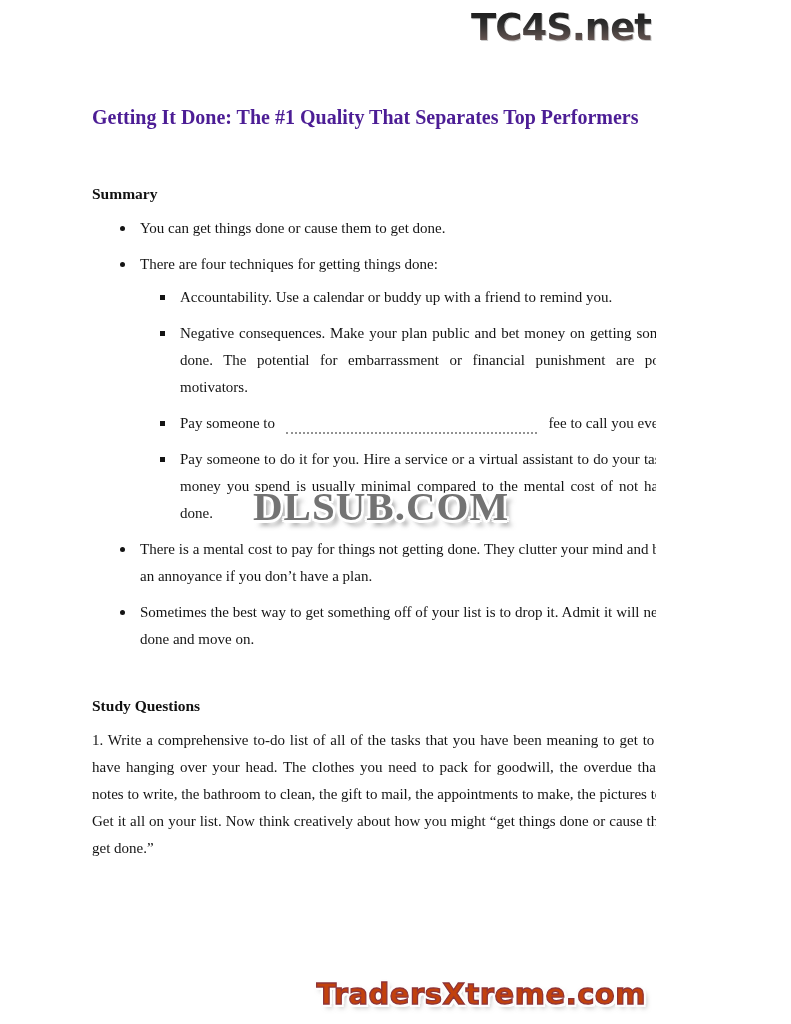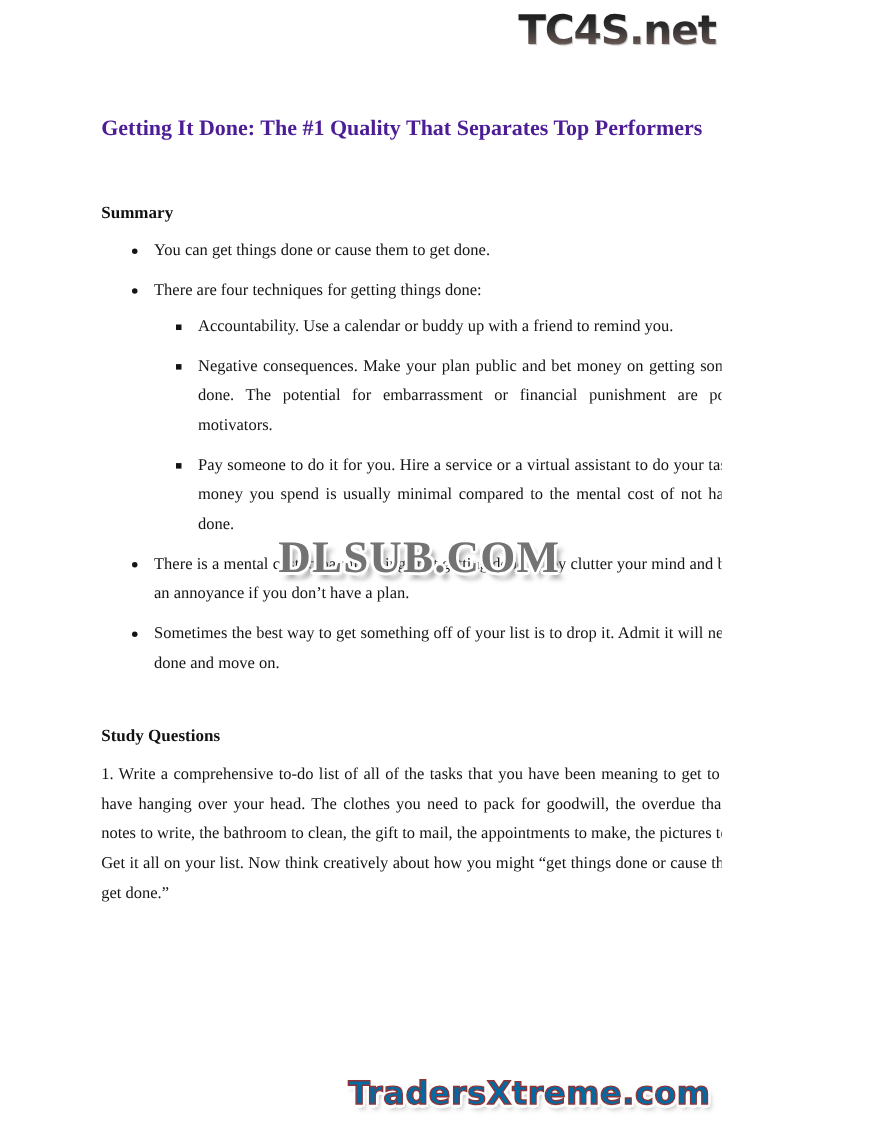--- a/index.html
+++ b/index.html
@@ -75,21 +75,21 @@
       -2px -2px 0 #fff, 2px -2px 0 #fff, -2px 2px 0 #fff, 2px 2px 0 #fff,
       -2.5px 0 0 #fff, 2.5px 0 0 #fff, 0 -2.5px 0 #fff, 0 2.5px 0 #fff,
       5px 6px 4px rgba(110,110,110,0.55);
   }
 
   
   .wm-bottom {
     position:absolute; right:10px; top:977px; z-index:5;
     font-family:"DejaVu Sans","Liberation Sans",sans-serif;
     font-weight:bold; font-size:29px; letter-spacing:0.5px;
-    color:#0369a1;
+    color:#c2410c;
     -webkit-text-stroke:1.3px #8e3438;
     text-shadow:
       -2.5px -2.5px 0 #fdfdfd, 2.5px -2.5px 0 #fdfdfd,
       -2.5px 2.5px 0 #fdfdfd, 2.5px 2.5px 0 #fdfdfd,
       -3px 0 0 #fdfdfd, 3px 0 0 #fdfdfd, 0 -3px 0 #fdfdfd, 0 3px 0 #fdfdfd,
       3px 4px 5px rgba(140,140,140,0.6);
   }
 </style>
 </head>
 <body>
@@ -104,20 +104,25 @@
 
     <div class="section-heading summary-heading">Summary</div>
 
     <ul class="l1">
       <li>You can get things done or cause them to get done.</li>
       <li>
         <span>There are four techniques for getting things done:</span>
         <ul class="l2">
           <li>Accountability. Use a calendar or buddy up with a friend to remind you.</li>
           <li>Negative consequences. Make your plan public and bet money on getting something done. The potential for embarrassment or financial punishment are powerful motivators.</li>
+          <li class="obscured-line">
+            <span>Pay someone to</span>
+            <span class="obscured-gap"></span>
+            <span>fee to call you every day.</span>
+          </li>
           <li>Pay someone to do it for you. Hire a service or a virtual assistant to do your task. The money you spend is usually minimal compared to the mental cost of not having it done.</li>
         </ul>
       </li>
       <li>There is a mental cost to pay for things not getting done. They clutter your mind and become an annoyance if you don’t have a plan.</li>
       <li>Sometimes the best way to get something off of your list is to drop it. Admit it will never get done and move on.</li>
     </ul>
 
     <div class="section-heading study-heading">Study Questions</div>
 
     <p class="study-paragraph">1. Write a comprehensive to-do list of all of the tasks that you have been meaning to get to or you have hanging over your head. The clothes you need to pack for goodwill, the overdue thank you notes to write, the bathroom to clean, the gift to mail, the appointments to make, the pictures to hang. Get it all on your list. Now think creatively about how you might “get things done or cause things to get done.”</p>

